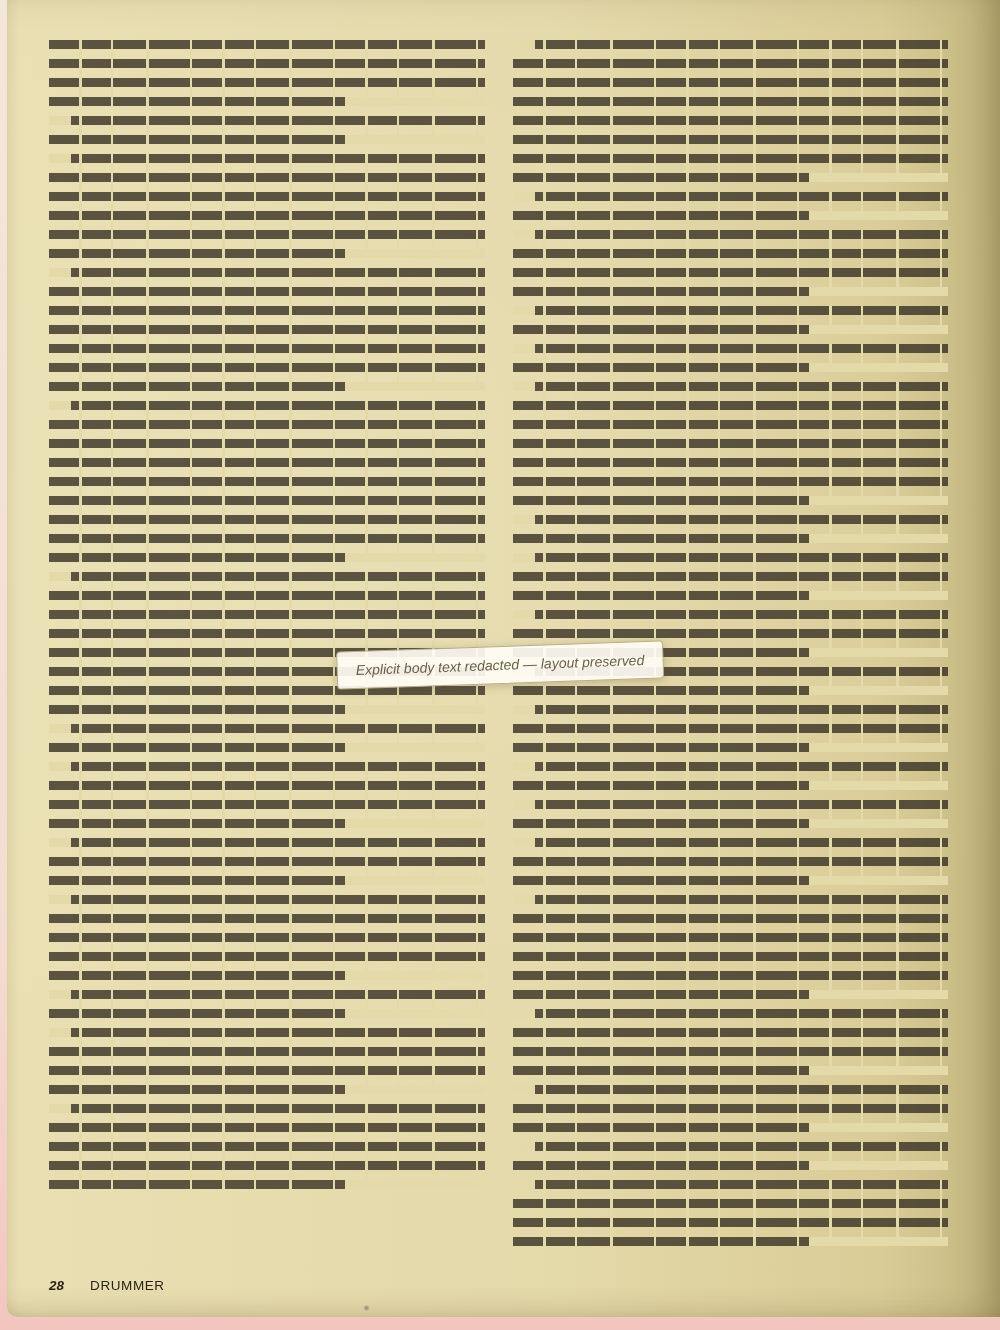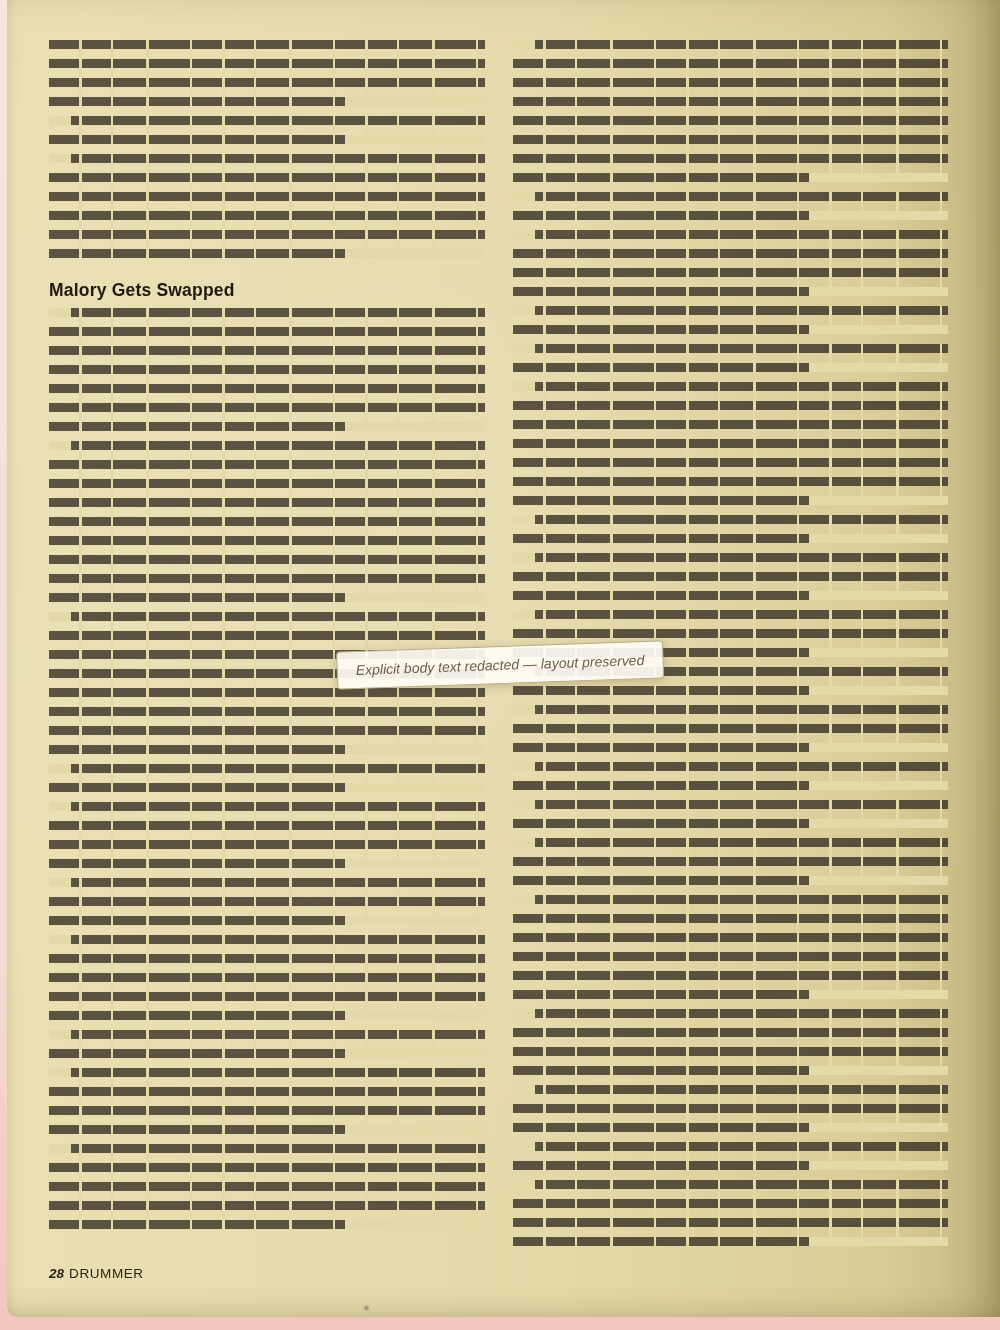--- a/index.html
+++ b/index.html
@@ -59,22 +59,22 @@
   .rpara::after{             
     content:"";position:absolute;bottom:0;right:0;width:32%;height:9px;
     background:var(--paper);
   }
   .heading{
     font-family:"Liberation Sans", sans-serif;
     font-weight:700;font-size:17.5px;line-height:19px;
     color:#1f1910;margin:13px 0 8px 0;letter-spacing:.2px;
   }
   .footer{
-    position:absolute;left:42px;bottom:36px;
-    font-size:13.5px;color:#2a2418;display:flex;gap:5px;align-items:flex-end;
+    position:absolute;left:42px;bottom:24px;
+    font-size:13.5px;color:#2a2418;display:flex;gap:26px;align-items:flex-end;
   }
   .footer .pgnum{font-weight:700;font-style:italic;}
   .footer .mag{font-weight:400;letter-spacing:.6px;}
   .notice{
     position:absolute;left:50%;top:50%;transform:translate(-50%,-50%) rotate(-2deg);
     background:rgba(255,252,244,.92);
     border:1px solid #b9ad86;border-radius:4px;
     padding:10px 18px;font-size:14px;font-style:italic;color:#6b5e45;
     box-shadow:0 2px 8px rgba(80,65,30,.25);
     white-space:nowrap;
@@ -88,21 +88,20 @@
 <body>
 
 <div class="scan">
   <div class="scan-bed"></div>
   <div class="paper">
     <div class="columns">
       <div class="col" id="col1">
           <div class="rpara noindent" style="height: 66px; margin-bottom: 10px;"></div>
           <div class="rpara" style="height: 28px; margin-bottom: 10px;"></div>
           <div class="rpara" style="height: 104px; margin-bottom: 10px;"></div>
-          <div class="heading">Malory Gets Swapped</div>
           <div class="rpara" style="height: 123px; margin-bottom: 10px;"></div>
           <div class="rpara" style="height: 161px; margin-bottom: 10px;"></div>
           <div class="rpara" style="height: 142px; margin-bottom: 10px;"></div>
           <div class="rpara" style="height: 28px; margin-bottom: 10px;"></div>
           <div class="rpara" style="height: 66px; margin-bottom: 10px;"></div>
           <div class="rpara" style="height: 47px; margin-bottom: 10px;"></div>
           <div class="rpara" style="height: 85px; margin-bottom: 10px;"></div>
           <div class="rpara" style="height: 28px; margin-bottom: 10px;"></div>
           <div class="rpara" style="height: 66px; margin-bottom: 10px;"></div>
           <div class="rpara" style="height: 85px; margin-bottom: 10px;"></div>

